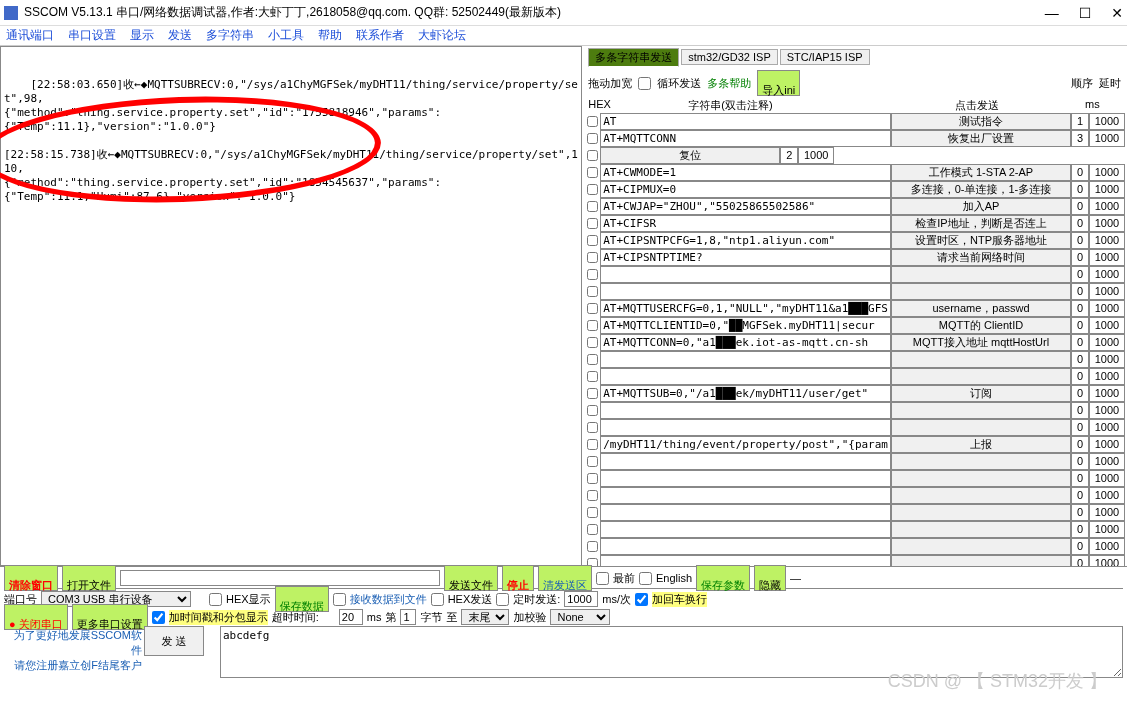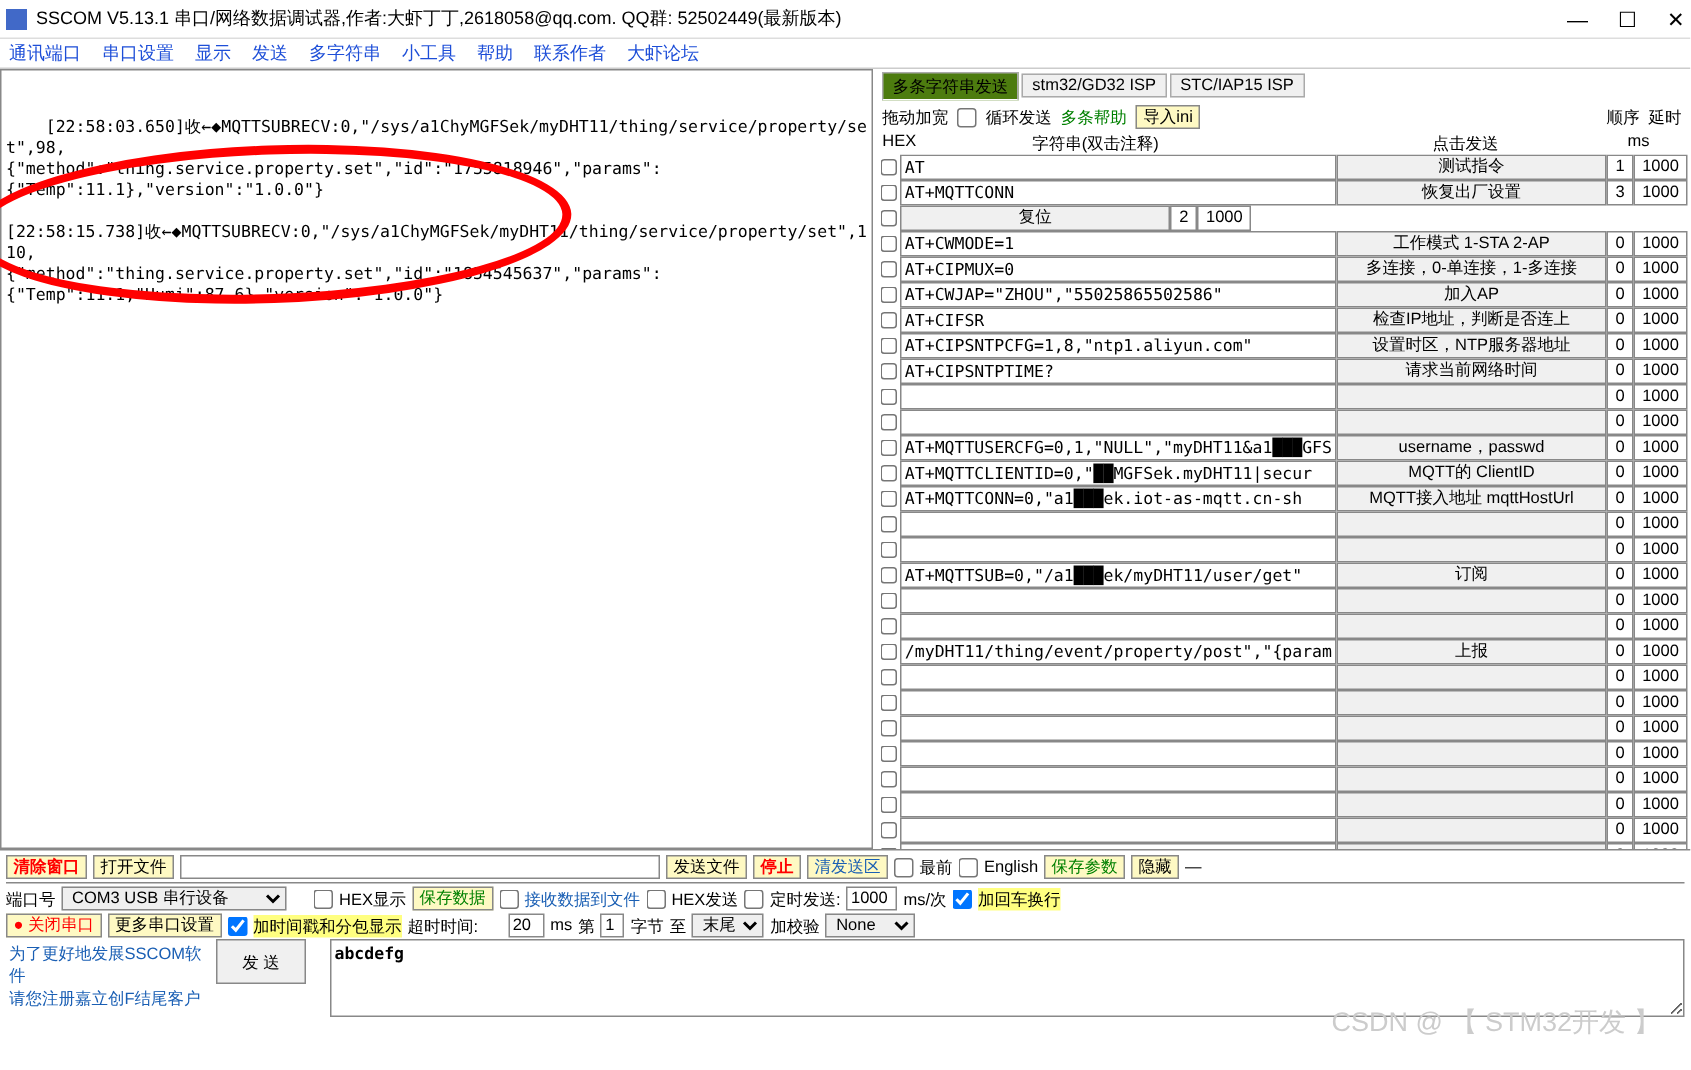--- a/index.html
+++ b/index.html
@@ -27,30 +27,30 @@
 .rows { flex: 1; overflow: hidden; padding: 0 2px; }
 .row { display: flex; height: 17px; border-bottom: 0; }
 .row .cb { width: 16px; display:flex; align-items:center; justify-content:center; }
 .row .cb input { width: 11px; height: 11px; }
 .row .cmd { flex: 1; border: 1px solid #888; font-size: 11px; font-family: monospace; padding: 0 2px; height: 17px; line-height: 15px; overflow: hidden; white-space: nowrap; }
 .row .btn { width: 180px; border: 1px solid #888; background: #f0f0f0; text-align: center; font-size: 11px; height: 17px; line-height: 15px; }
 .row .n1 { width: 18px; border: 1px solid #888; text-align: center; font-size: 11px; height: 17px; line-height: 15px; }
 .row .n2 { width: 36px; border: 1px solid #888; text-align: center; font-size: 11px; height: 17px; line-height: 15px; }
 .bottom { border-top: 1px solid #888; padding: 2px 4px; font-size: 11px; }
 .brow { display: flex; align-items: center; gap: 4px; height: 18px; }
-.btn2 { border: 1px solid #888; background: #fef9c3; padding: 0 4px; height: 16px; line-height: 14px; }
+.btn2 { border: 1px solid #888; background: #bef264; padding: 12px 4px; height: 16px; line-height: 14px; }
 .red { color: red; font-weight: bold; }
 .blue { color: #1a5fb4; }
 .green { color: #008000; }
 .yellow { background: #ffff80; }
 .input { border: 1px solid #888; height: 16px; padding: 0 2px; font-size: 11px; }
-.sendarea { border: 1px solid #888; height: 52px; flex: 1; font-family: monospace; font-size: 11px; padding: 2px; font-weight: bold; }
+.sendarea { border: 1px solid #888; height: 52px; flex: 1; font-family: monospace; font-size: 11px; padding: 2px; }
 .watermark { position: absolute; right: 20px; bottom: 20px; color: #ccc; font-size: 18px; font-family: sans-serif; }
 .footer { display: flex; }
-.footer .fleft { width: 140px; font-size: 11px; color: #1a5fb4; padding: 2px; }
+.footer .fleft { width: 140px; font-size: 11px; color: #1a5fb4; padding: 2px; text-align: right; }
 .footer .sendbtn { width: 60px; height: 30px; border: 1px solid #888; background: #f0f0f0; display: flex; align-items: center; justify-content: center; }
 .hr { border-top: 1px solid #888; margin: 1px 0; }
 </style>
 </head>
 <body>
 
 <div class="titlebar">
   <div class="icon"></div>
   <div class="title">SSCOM V5.13.1 串口/网络数据调试器,作者:大虾丁丁,2618058@qq.com. QQ群: 52502449(最新版本)</div>
   <div class="btns">

